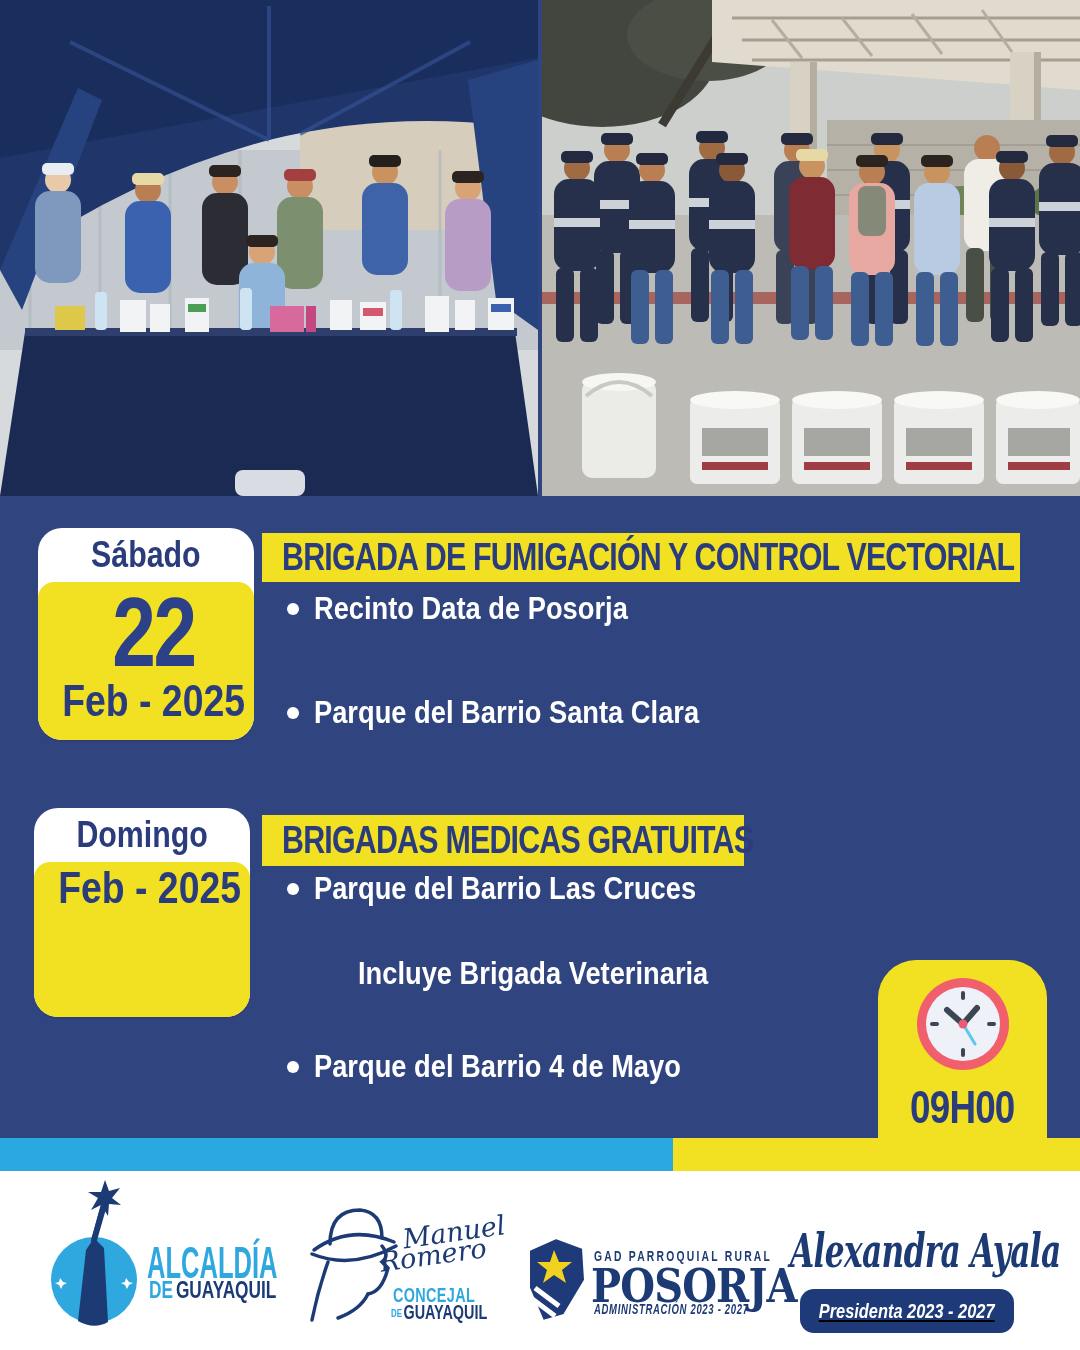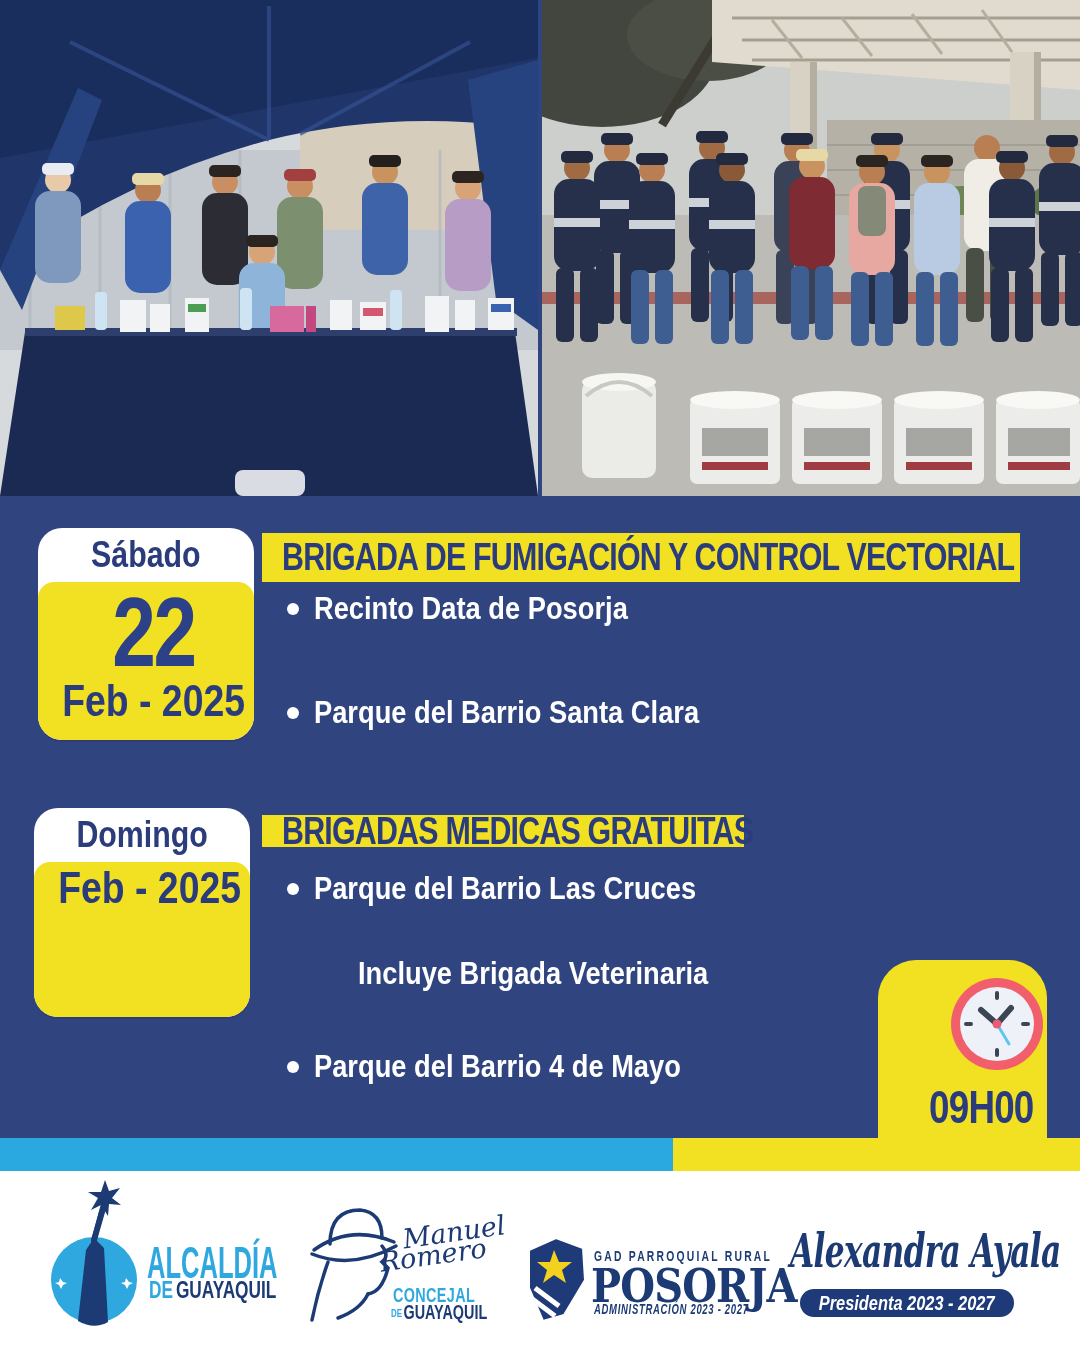--- a/index.html
+++ b/index.html
@@ -24,30 +24,30 @@
   .cardsun{left:34px;top:808px;height:209px;}
 
   .cond{display:inline-block;transform:scaleX(var(--sx,.8));transform-origin:left center;white-space:nowrap;}
   .condc{display:inline-block;transform:scaleX(var(--sx,.8));transform-origin:center center;white-space:nowrap;}
 
   
   .banner{position:absolute;left:262px;background:#f2e022;display:flex;align-items:center;padding-left:20px;box-sizing:border-box;}
   .banner span{color:#2b3c7d;font-weight:bold;font-size:38px;letter-spacing:-1px;--sx:.8;}
   .b1{top:533px;width:758px;height:49px;}
   .b2{top:640px;width:670px;height:47px;}
-  .b3{top:815px;width:482px;height:32px;}
+  .b3{top:815px;width:482px;height:51px;}
 
   .bullet{position:absolute;left:287px;display:flex;align-items:center;gap:15px;height:40px;}
   .bullet .dot{width:12px;height:12px;border-radius:50%;background:#ffffff;flex:0 0 auto;}
   .bullet span.txt,.subline span{color:#ffffff;font-weight:bold;font-size:31px;--sx:.88;}
   .subline{position:absolute;left:358px;height:38px;display:flex;align-items:center;}
 
   
   .time-card{position:absolute;left:878px;top:960px;width:169px;height:178px;background:#f2e022;
-    border-radius:38px 38px 0 0;display:flex;flex-direction:column;align-items:flex-end;}
+    border-radius:38px 38px 0 0;display:flex;flex-direction:column;align-items:center;}
   .time-card .clock{margin-top:14px;}
   .time-card .tlabel{margin-top:6px;color:#2b3c7d;font-weight:bold;font-size:46px;letter-spacing:-1px;--sx:.8;}
 
   
   .strip-cyan{position:absolute;left:0;top:1138px;width:673px;height:33px;background:#29a9e0;}
   .strip-yellow{position:absolute;left:673px;top:1138px;width:407px;height:33px;background:#f2e022;}
   .footer{position:absolute;left:0;top:1171px;width:1080px;height:179px;background:#ffffff;}
 
   .abs{position:absolute;}
   .lblue{color:#2fa8df;}
@@ -63,22 +63,22 @@
   .mr-sig .l2{font-size:27px;margin-top:-4px;}
   .mr-role{left:393px;top:1284px;font-weight:bold;font-size:20px;letter-spacing:.5px;--sx:.72;}
   .mr-city{left:391px;top:1301px;font-weight:bold;font-size:20px;--sx:.72;}
   .mr-city .de{font-size:11px;vertical-align:2px;margin-right:2px;}
 
   .pos-kicker{left:594px;top:1248px;font-weight:bold;font-size:14px;letter-spacing:3px;--sx:.74;}
   .pos-name{left:591px;top:1258px;font-family:"DejaVu Serif","Liberation Serif",serif;font-weight:bold;font-size:47px;--sx:.85;letter-spacing:-1px;}
   .pos-admin{left:594px;top:1301px;font-weight:bold;font-style:italic;font-size:14px;letter-spacing:1px;--sx:.68;}
 
   .aa-sig{left:790px;top:1224px;font-size:46px;font-weight:bold;--sx:.68;letter-spacing:-1px;}
-  .aa-pill{left:800px;top:1289px;width:214px;height:28px;background:#1e3a78;border-radius:14px;
-    display:flex;align-items:center;justify-content:center;}
+  .aa-pill{left:800px;top:1289px;width:214px;height:44px;background:#1e3a78;border-radius:14px;
+    display:flex;align-items:center;justify-content:center;text-decoration:underline;}
   .aa-pill span{color:#ffffff;font-weight:bold;font-style:italic;font-size:21px;--sx:.78;}
 </style>
 </head>
 <body>
 
 <div class="canvas">
 
   <svg width="0" height="0" style="position:absolute" aria-hidden="true">
     <defs>
       <g id="fig">

